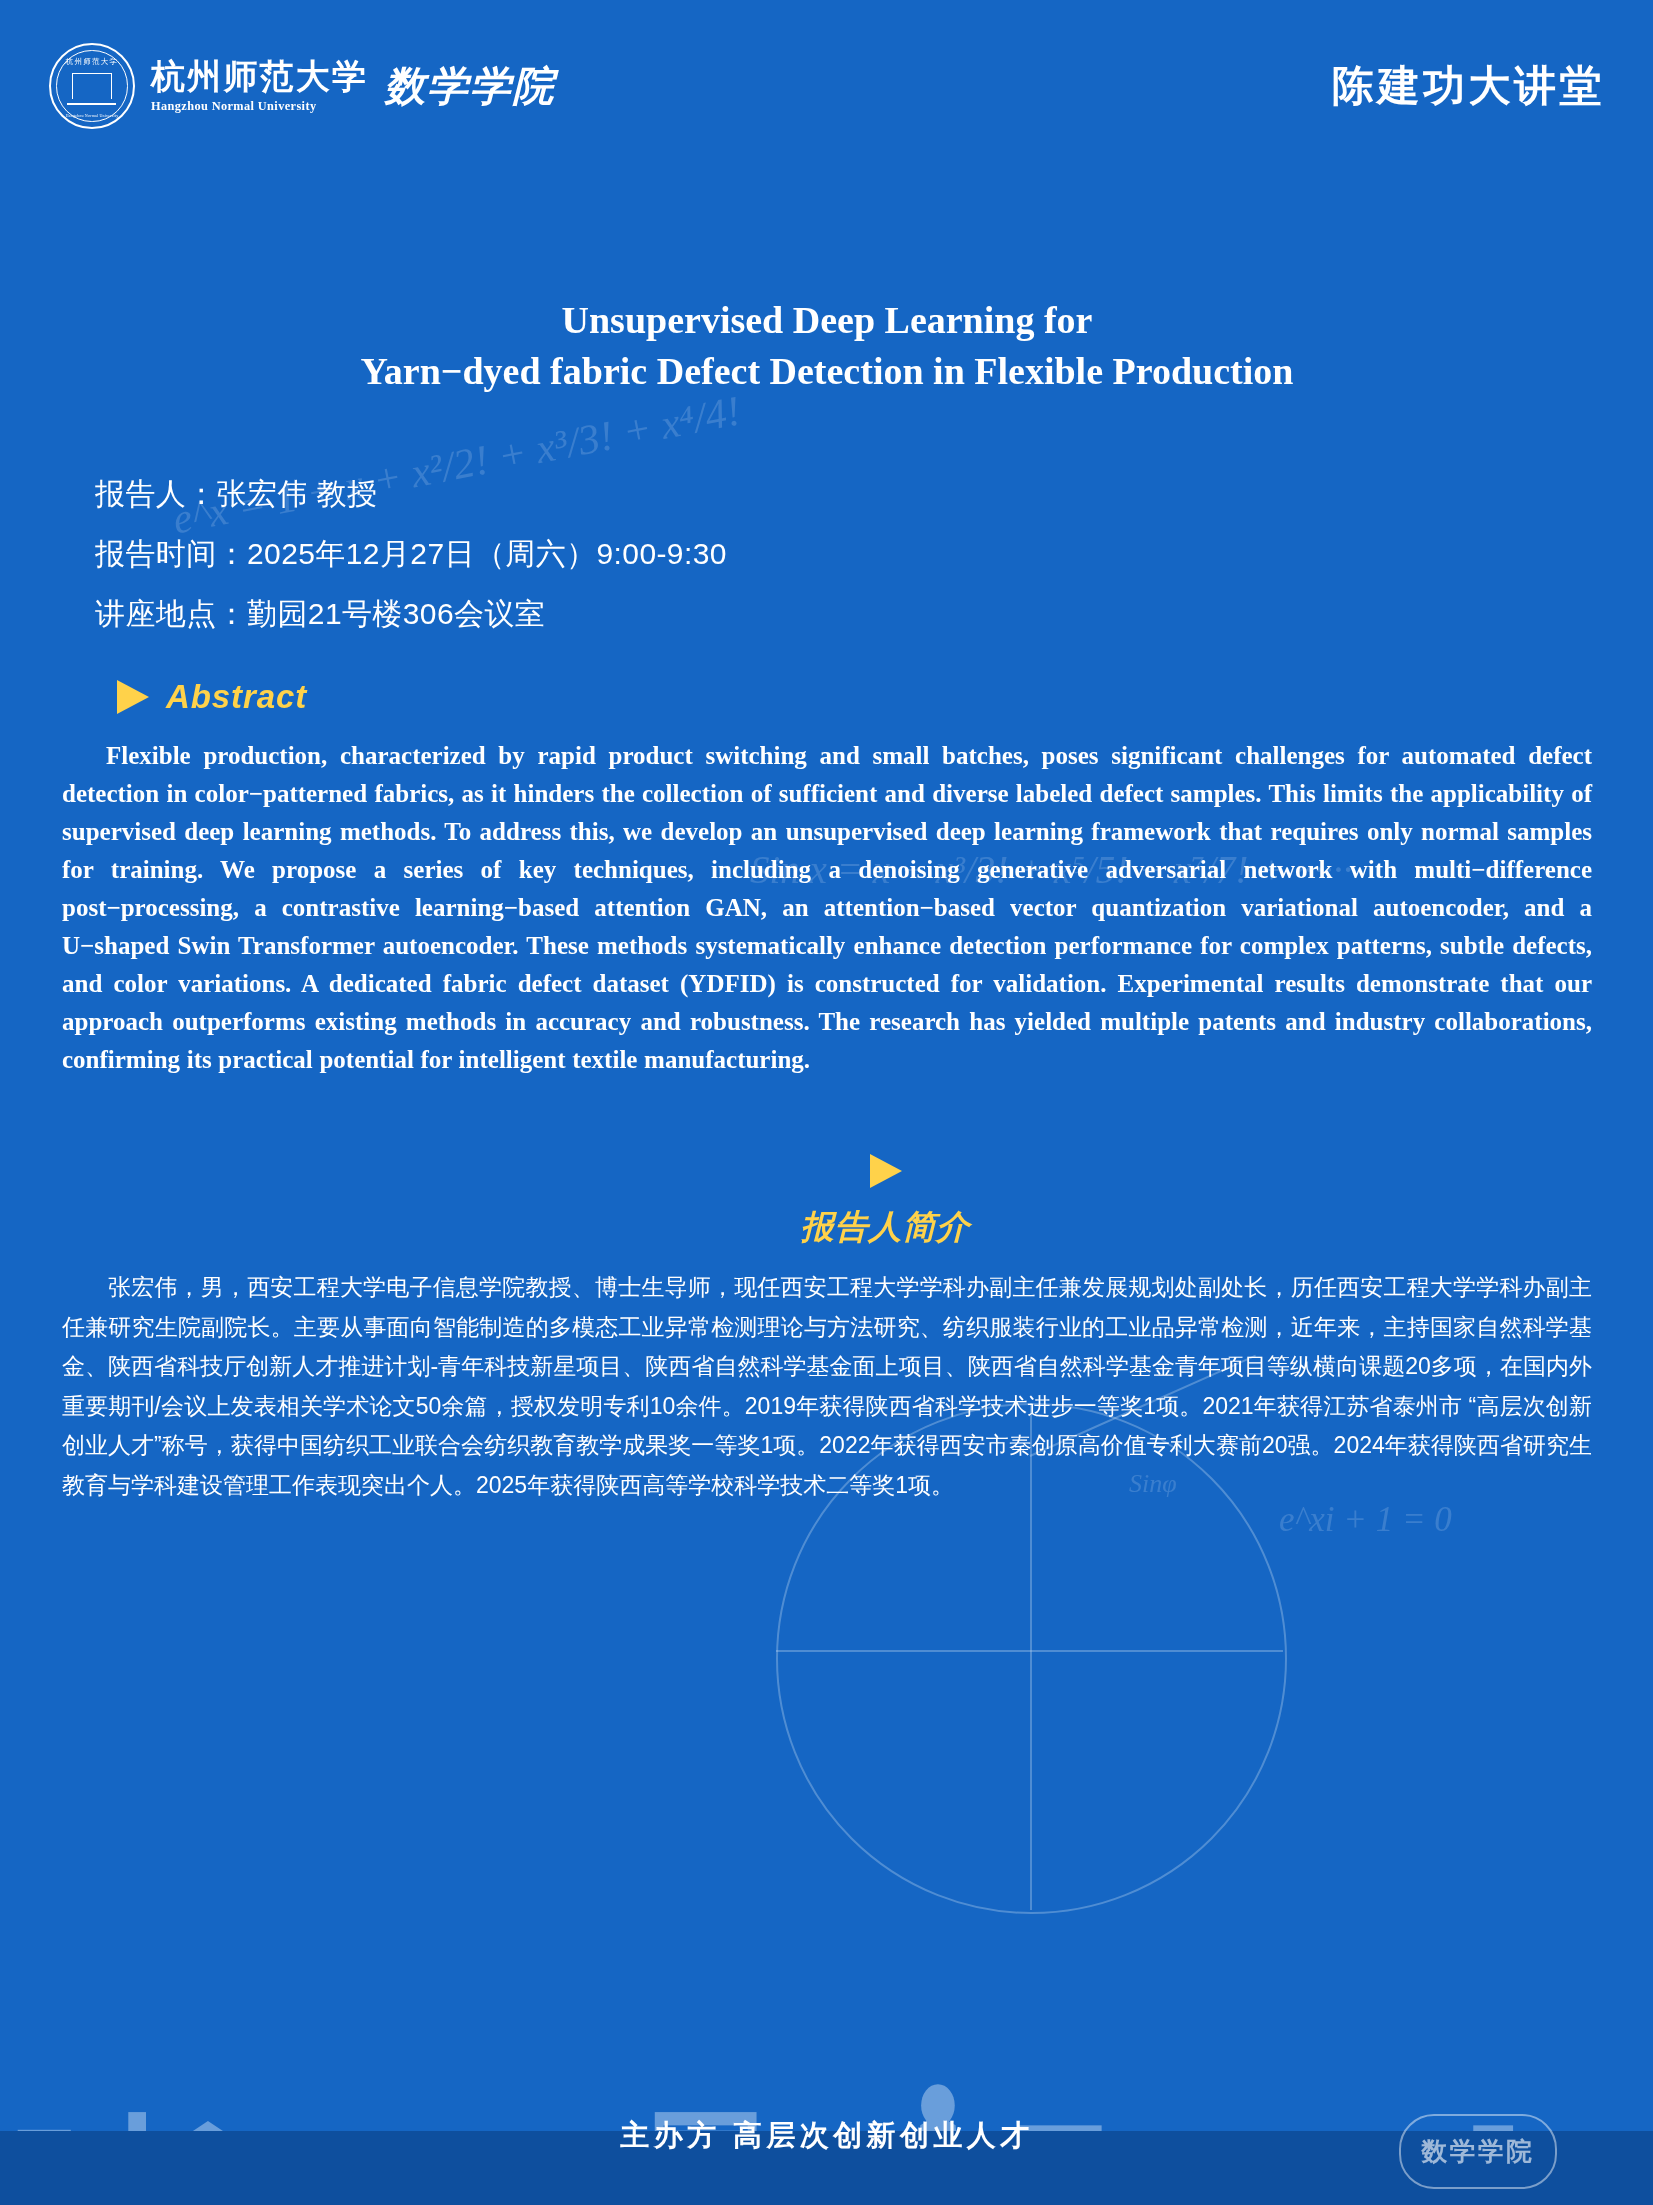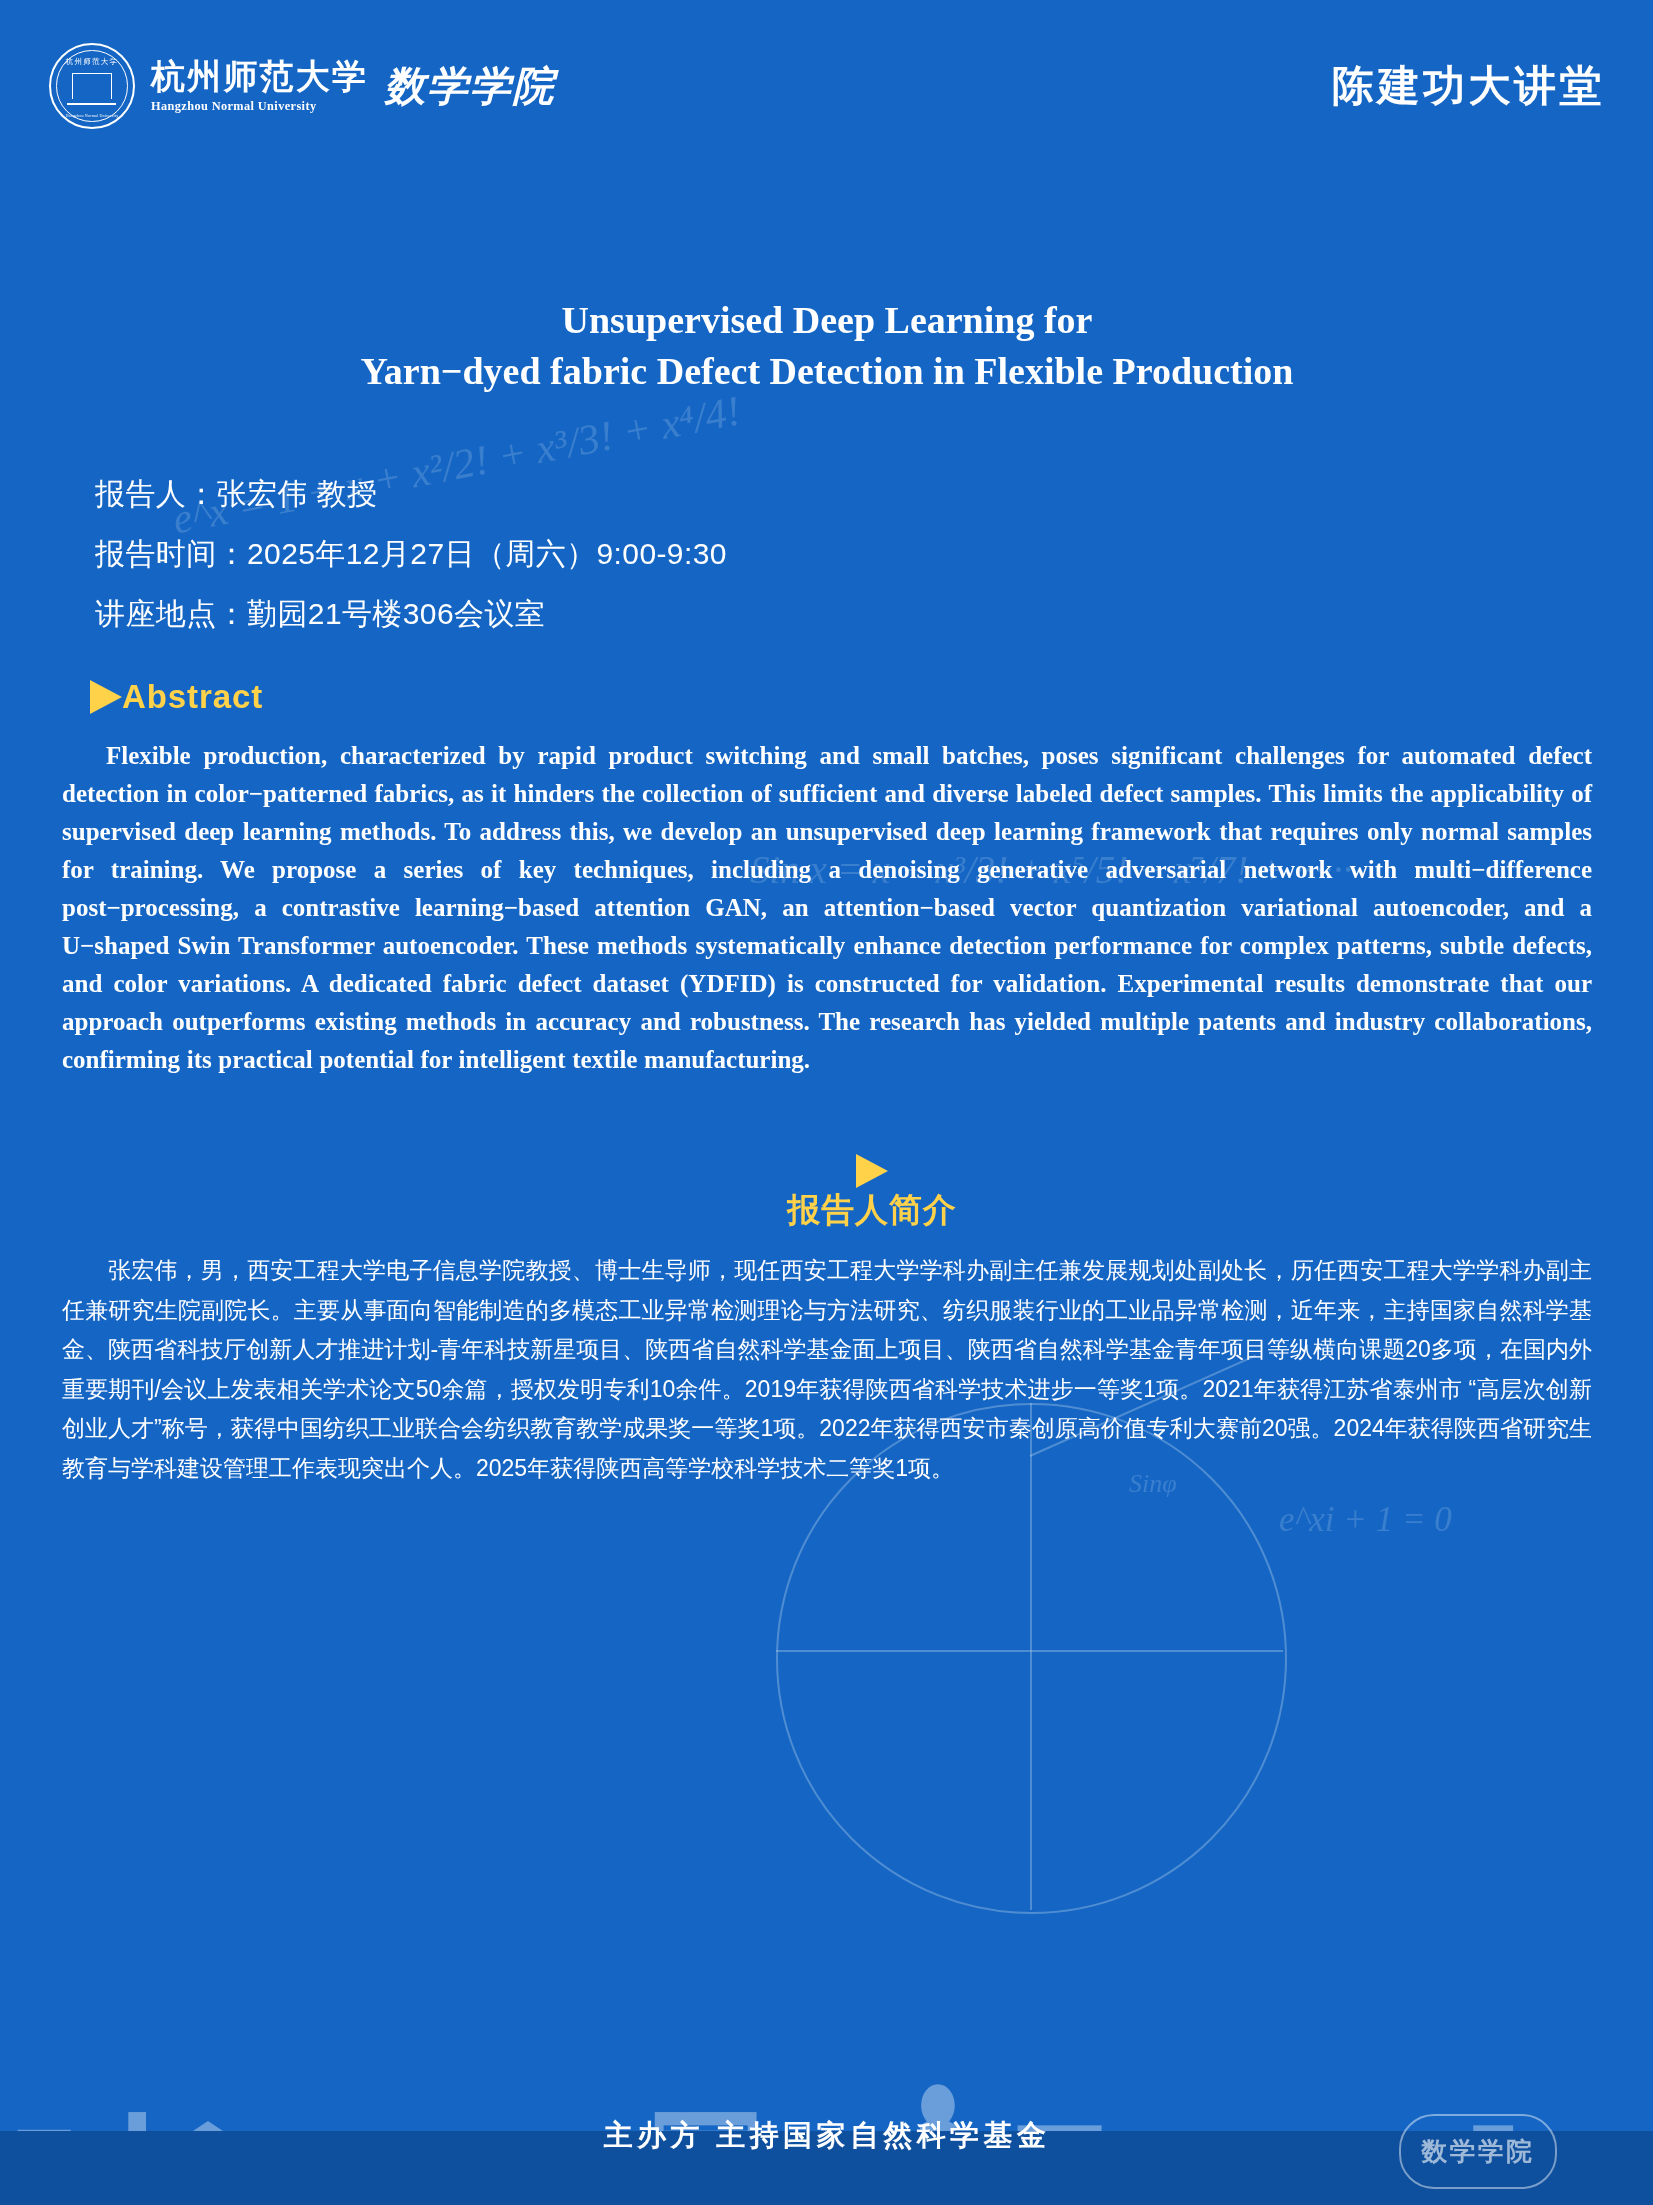--- a/index.html
+++ b/index.html
@@ -179,21 +179,23 @@
   .meta div {
     letter-spacing: 0.4px;
   }
 
   
   .section-head {
     position: relative;
     z-index: 3;
     display: flex;
     align-items: center;
-    margin-left: 90px;
+    gap: 17px;
+    margin-left: 117px;
+    font-style: italic;
   }
   .tri {
     width: 0;
     height: 0;
     border-top: 17.6px solid transparent;
     border-bottom: 17.6px solid transparent;
     border-left: 32px solid #ffd24a;
   }
   .section-title {
     color: #ffd24a;
@@ -361,16 +363,16 @@
       <rect x="2320" y="250" width="150" height="10" fill="#1566c4"></rect>
       <rect x="3180" y="190" width="120" height="140"></rect>
       <rect x="3330" y="150" width="90" height="180"></rect>
       <rect x="3450" y="210" width="140" height="120"></rect>
       <rect x="3620" y="170" width="90" height="160"></rect>
       <ellipse cx="2120" cy="105" rx="38" ry="48"></ellipse>
       <path d="M2080 150 q40 -30 80 0 l15 180 l-110 0 Z"></path>
     </g>
   </svg>
   <div class="footer-bar"></div>
-  <div class="footer-text">主办方   主持国家自然科学基金</div>
+  <div class="footer-text">主办方   高层次创新创业人才</div>
   <div class="stamp">数学学院</div>
 </div>
 
 
 </body></html>

